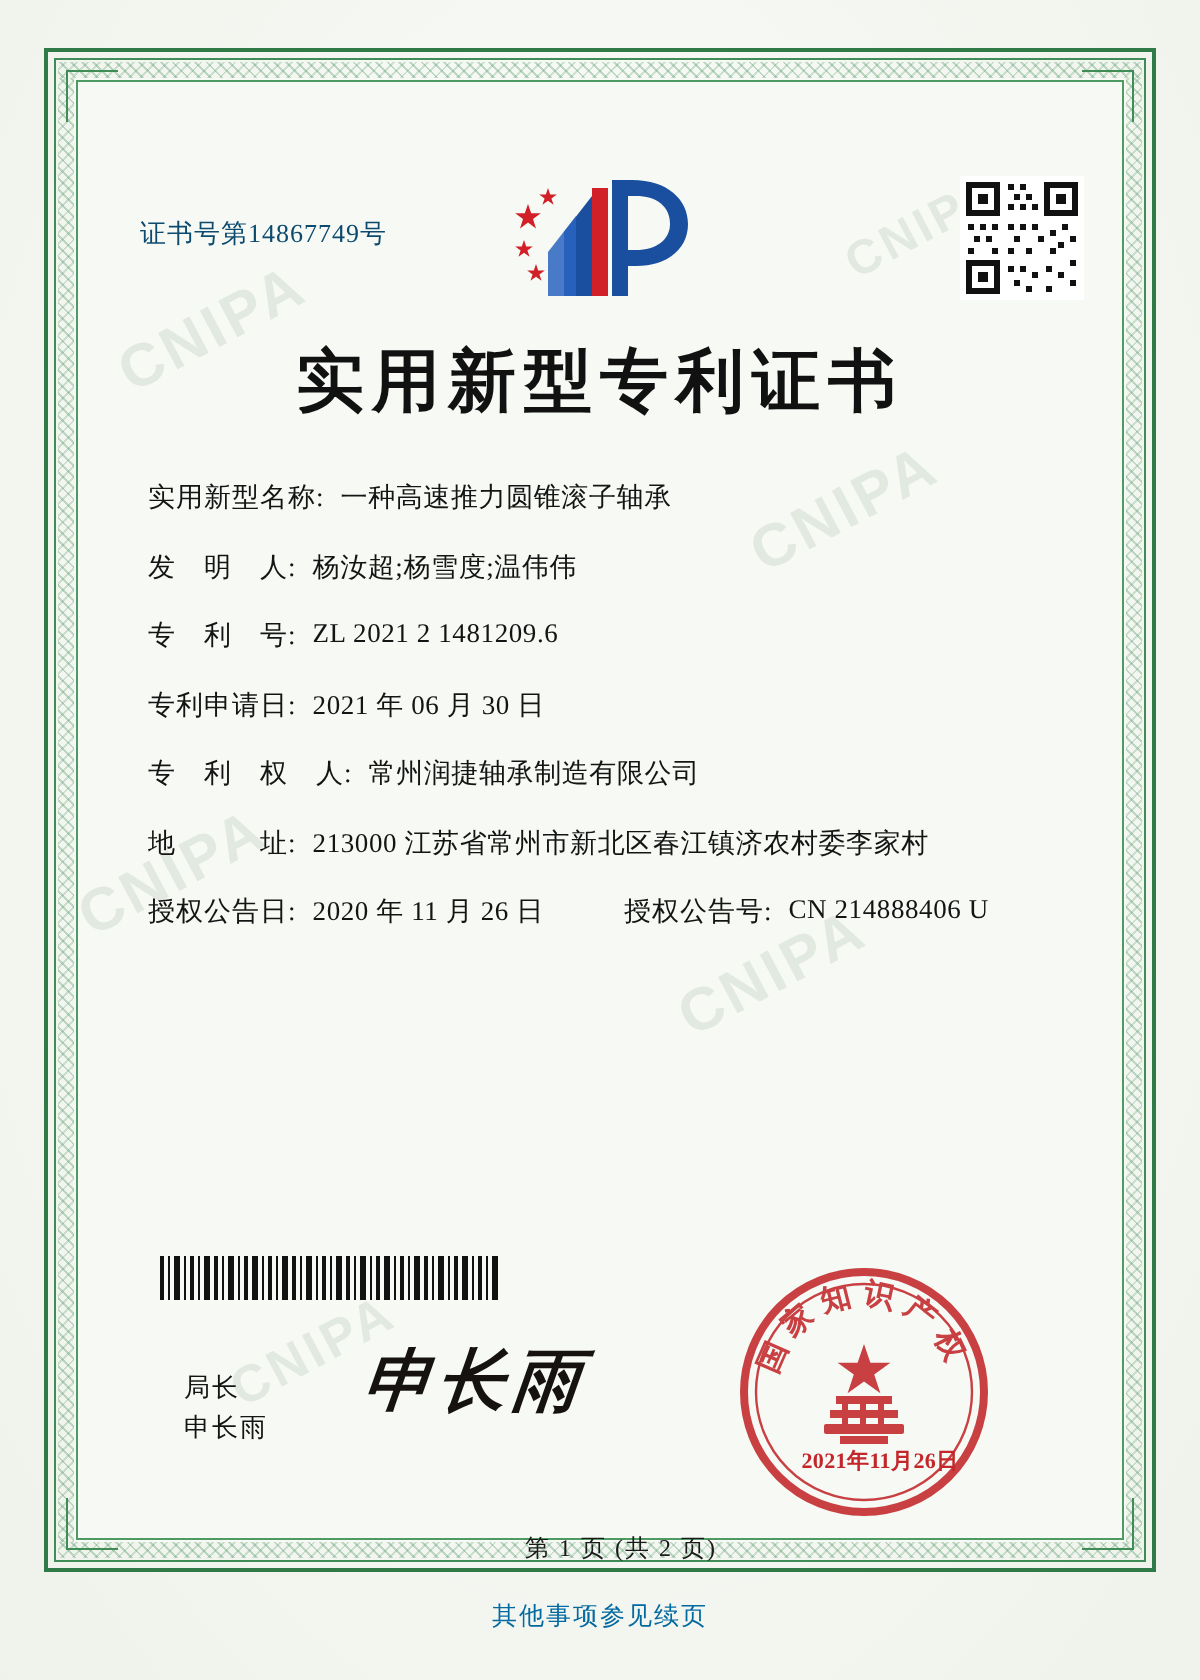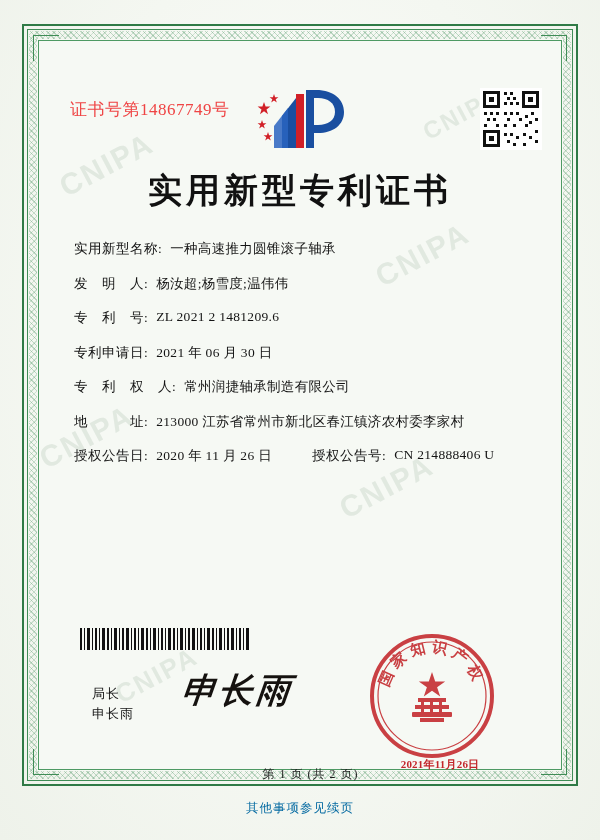--- a/index.html
+++ b/index.html
@@ -104,23 +104,23 @@
   .wm1 { left: 56px;  top: 148px; }
   .wm2 { left: 372px; top: 238px; }
   .wm3 { left: 36px;  top: 420px; }
   .wm4 { left: 336px; top: 470px; }
   .wm5 { left: 112px; top: 660px; font-size: 26px; }
   .wm6 { left: 420px; top: 100px; font-size: 24px; }
 
   
   .cert-no {
     position: absolute;
-    left: 70px; top: 98px;
-    font-size: 17px;
-    color: #ef4444;
+    left: 70px; top: 108px;
+    font-size: 13px;
+    color: #0c4a6e;
     letter-spacing: 0.5px;
     white-space: nowrap;
   }
 
   .logo {
     position: absolute;
     left: 252px; top: 86px;
     width: 96px; height: 66px;
   }
 
@@ -226,21 +226,20 @@
   }
   .seal-date {
     position: absolute;
     left: 392px; top: 723px;
     width: 96px;
     text-align: center;
     font-size: 11px;
     color: #c3272b;
     font-weight: bold;
     letter-spacing: 0.2px;
-    margin-top: 34px;
   }
 
   .page-no {
     position: absolute;
     left: 0; right: 0;
     top: 766px;
     text-align: center;
     font-size: 12px;
     color: #1a1a1a;
     letter-spacing: 1px;

